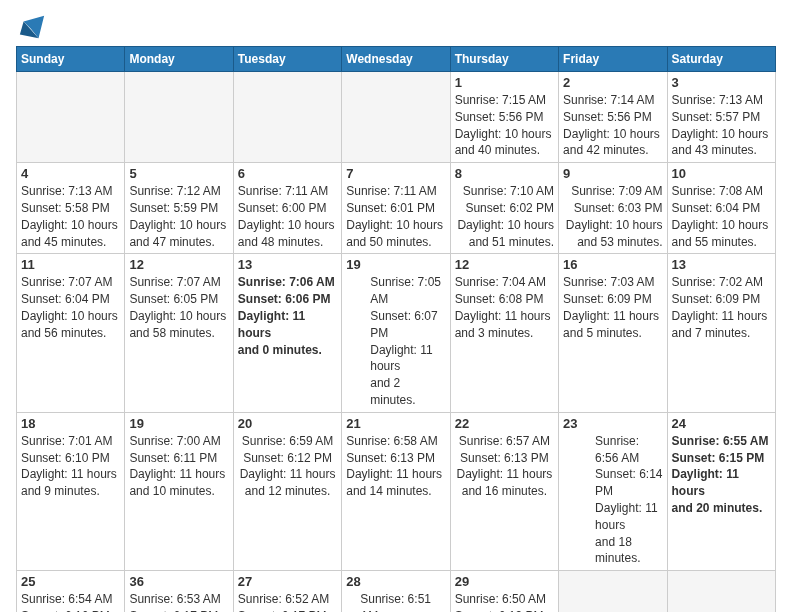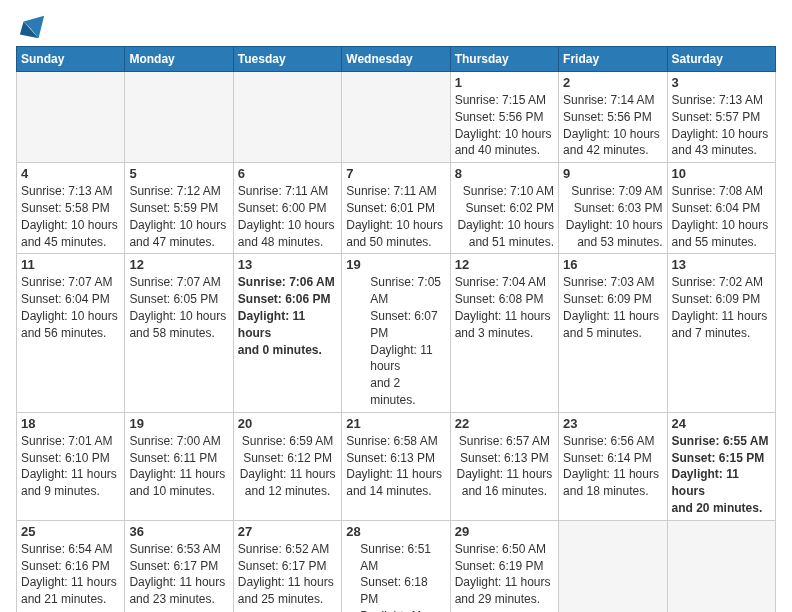--- a/index.html
+++ b/index.html
@@ -286,21 +286,21 @@
           </td>
           <td>
             <div class="day-num">22</div>
             <div class="day-info" style="white-space: pre-line; text-align: center;">Sunrise: 6:57 AM
 Sunset: 6:13 PM
 Daylight: 11 hours
 and 16 minutes.</div>
           </td>
           <td>
             <div class="day-num">23</div>
-            <div class="day-info" style="white-space: pre-line;">Sunrise: 6:56 AM
+            <div class="day-info" style="white-space: pre-line; margin-left: 32px;">Sunrise: 6:56 AM
 Sunset: 6:14 PM
 Daylight: 11 hours
 and 18 minutes.</div>
           </td>
           <td>
             <div class="day-num">24</div>
             <div class="day-info" style="white-space: pre-line; font-weight: bold;">Sunrise: 6:55 AM
 Sunset: 6:15 PM
 Daylight: 11 hours
 and 20 minutes.</div>

